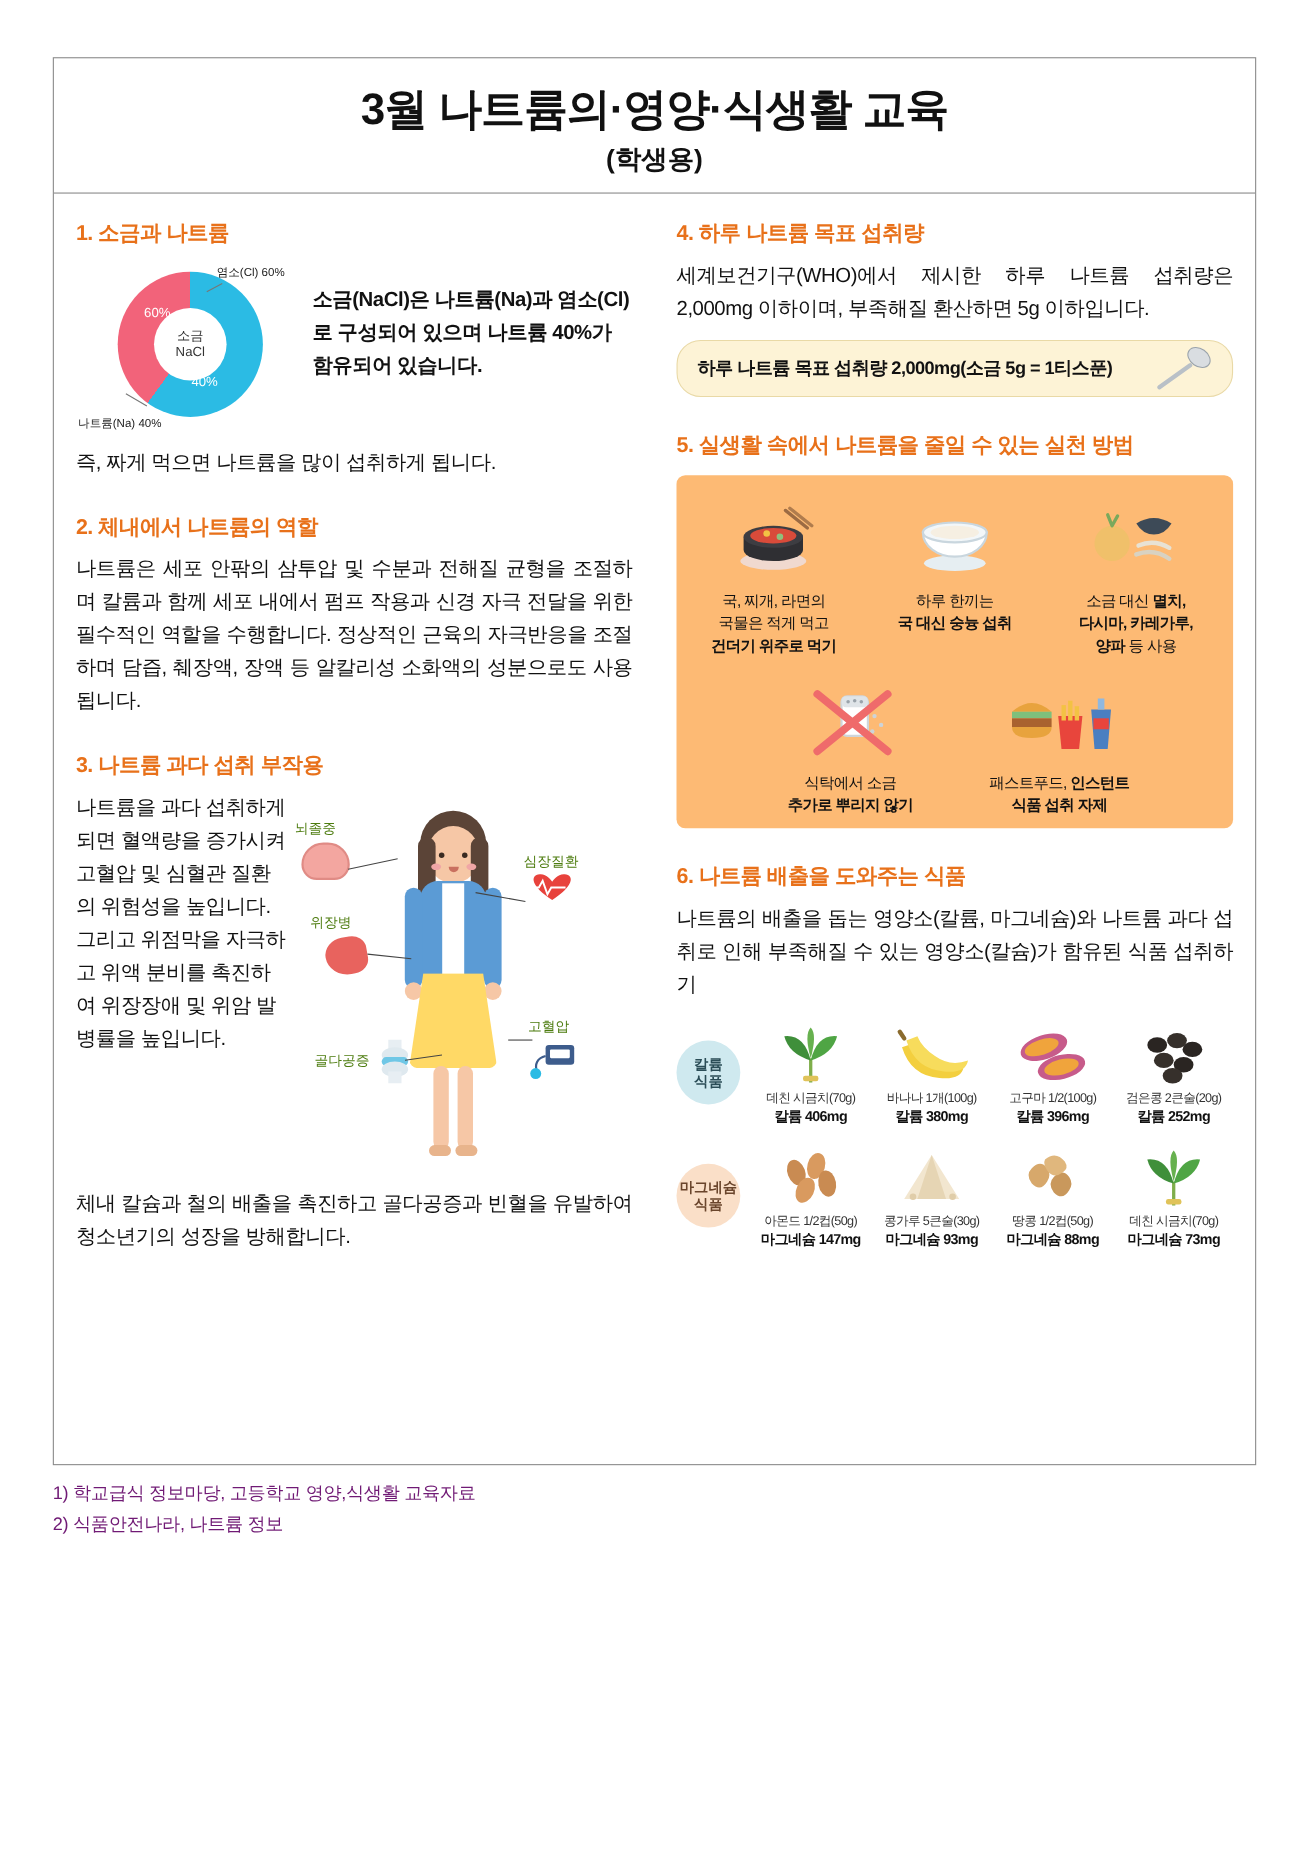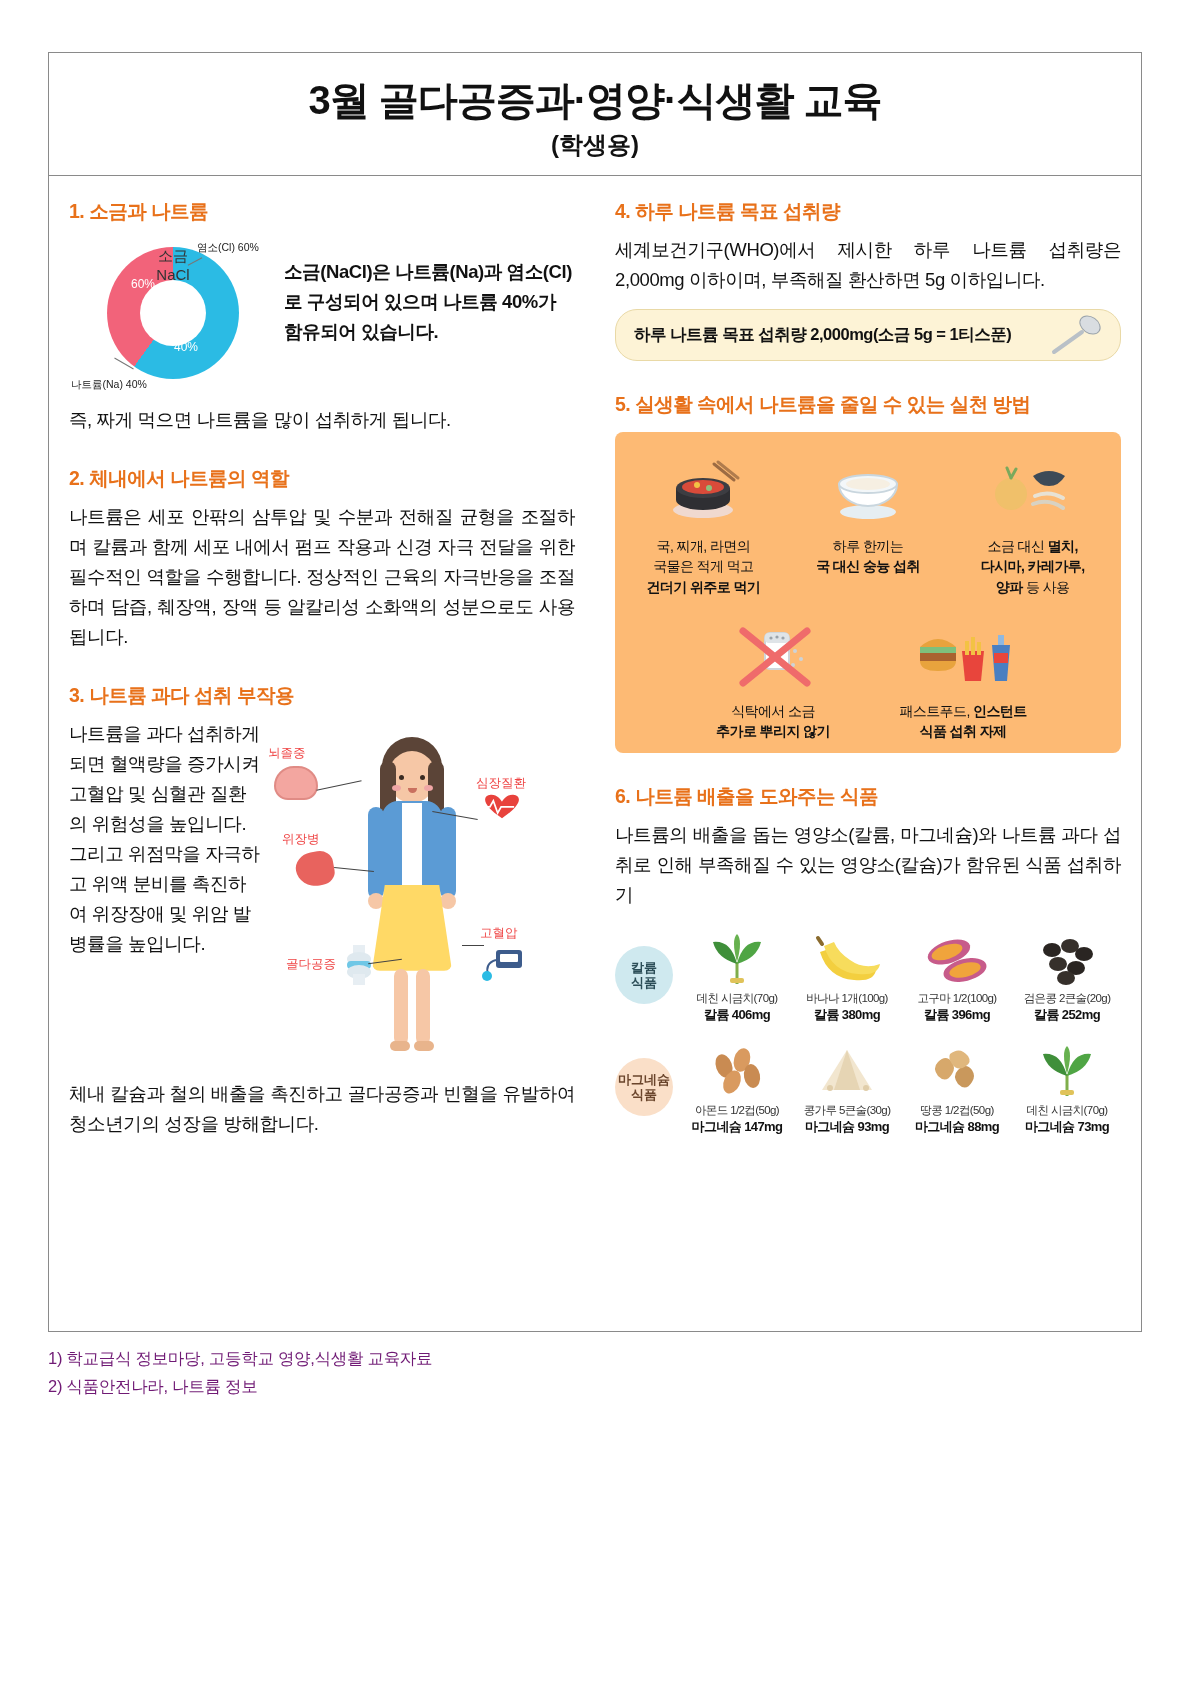--- a/index.html
+++ b/index.html
@@ -71,22 +71,22 @@
     position:absolute;left:38px;top:12px;
     width:132px;height:132px;border-radius:50%;
     background:conic-gradient(#2bbbe4 0deg 216deg,#f2637a 216deg 360deg);
   }
   .donut:after{
     content:"";position:absolute;left:33px;top:33px;
     width:66px;height:66px;border-radius:50%;background:#fff;
   }
   .donut-center{
     position:absolute;left:38px;top:12px;width:132px;height:132px;
-    display:flex;flex-direction:column;align-items:center;
-    font-size:15px;color:#333;line-height:1.25;text-align:center;
+    display:flex;flex-direction:column;align-items:center;justify-content:center;
+    font-size:12px;color:#333;line-height:1.25;text-align:center;
   }
   .dlab{position:absolute;font-size:10.5px;color:#222;white-space:nowrap;}
   .dlab.l60{left:62px;top:42px;color:#fff;font-size:12px;}
   .dlab.l40{left:105px;top:105px;color:#fff;font-size:12px;}
   .dlab.cl{left:128px;top:6px;}
   .dlab.na{left:2px;top:143px;}
   .dline{position:absolute;background:#777;}
   .dline.cl{left:118px;top:26px;width:16px;height:1px;transform:rotate(-28deg);}
   .dline.na{left:44px;top:128px;width:22px;height:1px;transform:rotate(30deg);}
   .donut-text{font-size:18.5px;line-height:1.62;letter-spacing:-0.4px;padding-top:22px;font-weight:bold;}
@@ -109,21 +109,21 @@
   .arm-l{position:absolute;left:16px;top:74px;width:16px;height:92px;border-radius:9px;background:#5b9bd5;}
   .arm-r{position:absolute;left:88px;top:74px;width:16px;height:92px;border-radius:9px;background:#5b9bd5;}
   .hand-l{position:absolute;left:16px;top:160px;width:16px;height:16px;border-radius:50%;background:#f6c7a6;}
   .hand-r{position:absolute;left:88px;top:160px;width:16px;height:16px;border-radius:50%;background:#f6c7a6;}
   .skirt{position:absolute;left:20px;top:152px;width:80px;height:86px;background:#ffd966;border-radius:4px 4px 8px 8px;clip-path:polygon(16% 0,84% 0,100% 100%,0 100%);}
   .leg-l{position:absolute;left:42px;top:236px;width:14px;height:76px;background:#f6c7a6;border-radius:7px;}
   .leg-r{position:absolute;left:64px;top:236px;width:14px;height:76px;background:#f6c7a6;border-radius:7px;}
   .shoe-l{position:absolute;left:38px;top:308px;width:20px;height:10px;border-radius:5px;background:#e8b48c;}
   .shoe-r{position:absolute;left:62px;top:308px;width:20px;height:10px;border-radius:5px;background:#e8b48c;}
   .ico{position:absolute;}
-  .ico .cap{font-size:12.5px;color:#ef4444;white-space:nowrap;}
+  .ico .cap{font-size:12.5px;color:#4d7c0f;white-space:nowrap;}
   .brain{width:40px;height:30px;border-radius:20px 20px 14px 14px;background:#f3a6a0;border:2px solid #e08b85;}
   .stomach{width:38px;height:34px;background:#e8635e;border-radius:50% 40% 40% 60%;transform:rotate(-10deg);}
   .heartline{width:52px;height:28px;}
   .joint{width:34px;height:40px;}
   .bp{width:44px;height:36px;}
   .lead{position:absolute;height:1px;background:#444;}
   
   .callout{
     margin-top:14px;
     background:#fdf3d6;
@@ -171,21 +171,21 @@
   .notes{margin-top:14px;font-size:16.5px;line-height:1.55;color:#701a75;letter-spacing:-0.3px;}
   .notes div{margin-bottom:2px;}
 </style>
 </head>
 <body>
 
 <div class="page">
   <div class="sheet">
 
     <div class="header">
-      <div class="title">3월 골다공증과·영양·식생활 교육</div>
+      <div class="title">3월 나트륨의·영양·식생활 교육</div>
       <div class="subtitle">(학생용)</div>
     </div>
 
     <div class="cols">
 
       <div class="col col-left">
 
         <div class="sec-block">
           <h2 class="sec">1. 소금과 나트륨</h2>
           <div class="donut-row">

